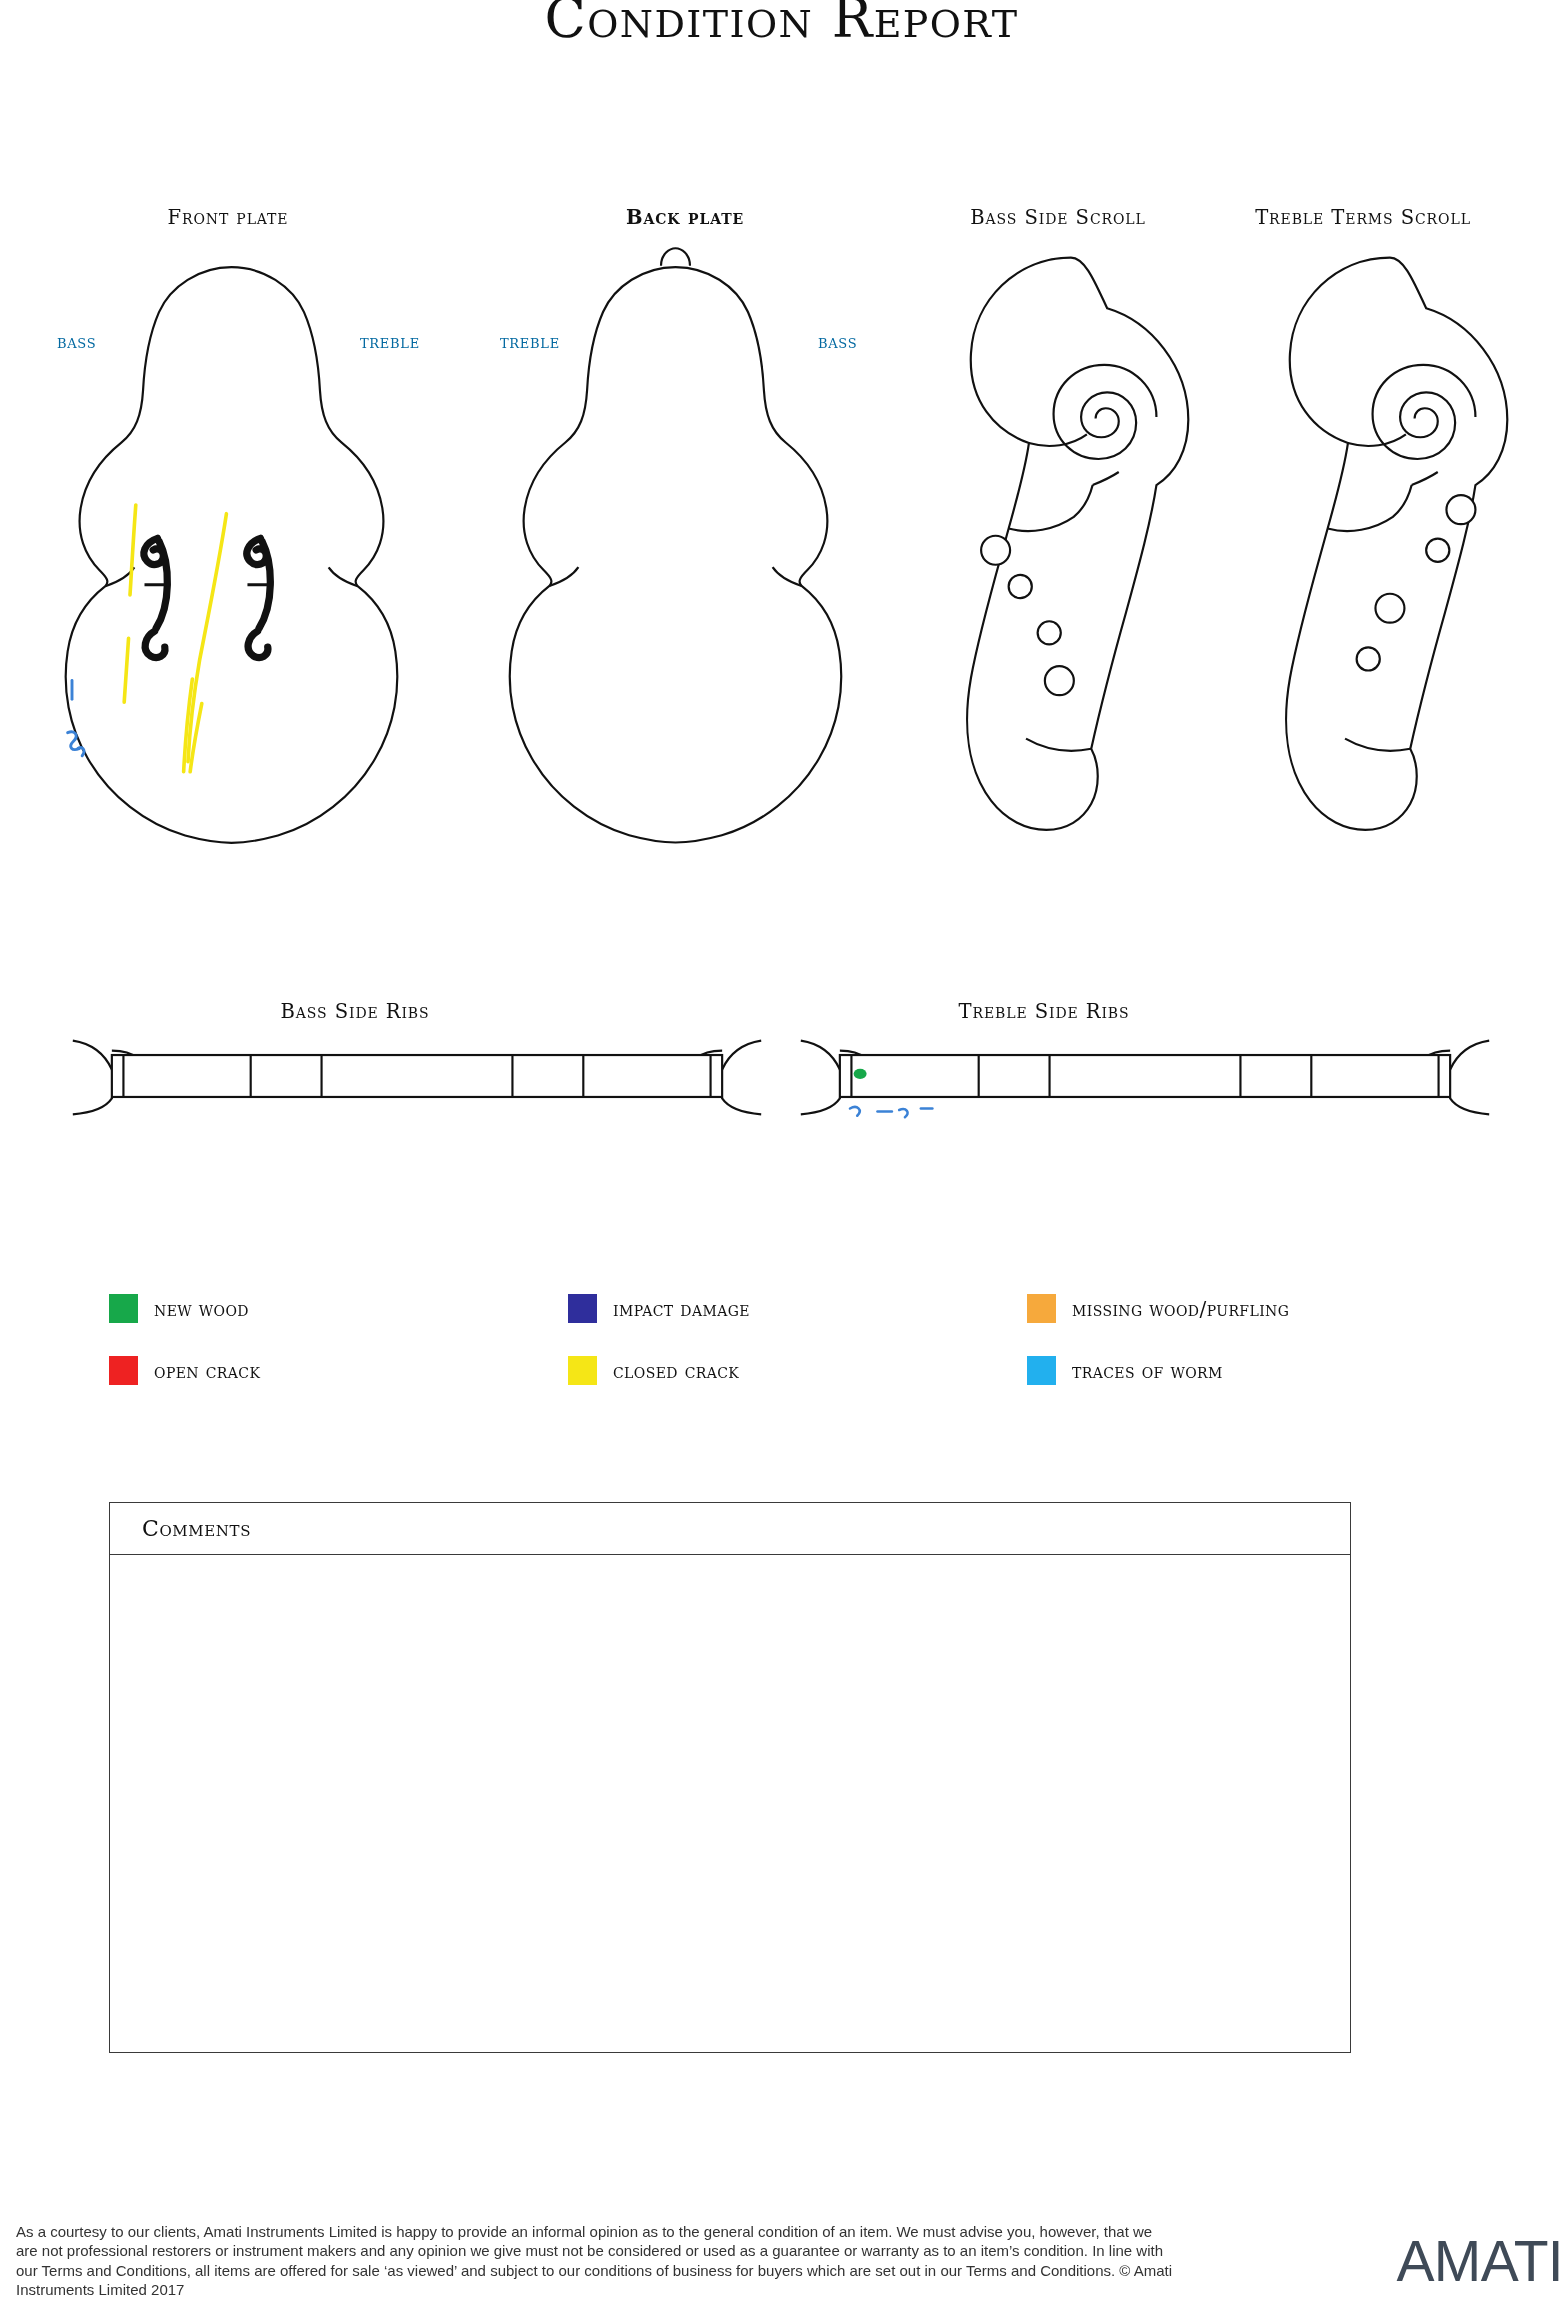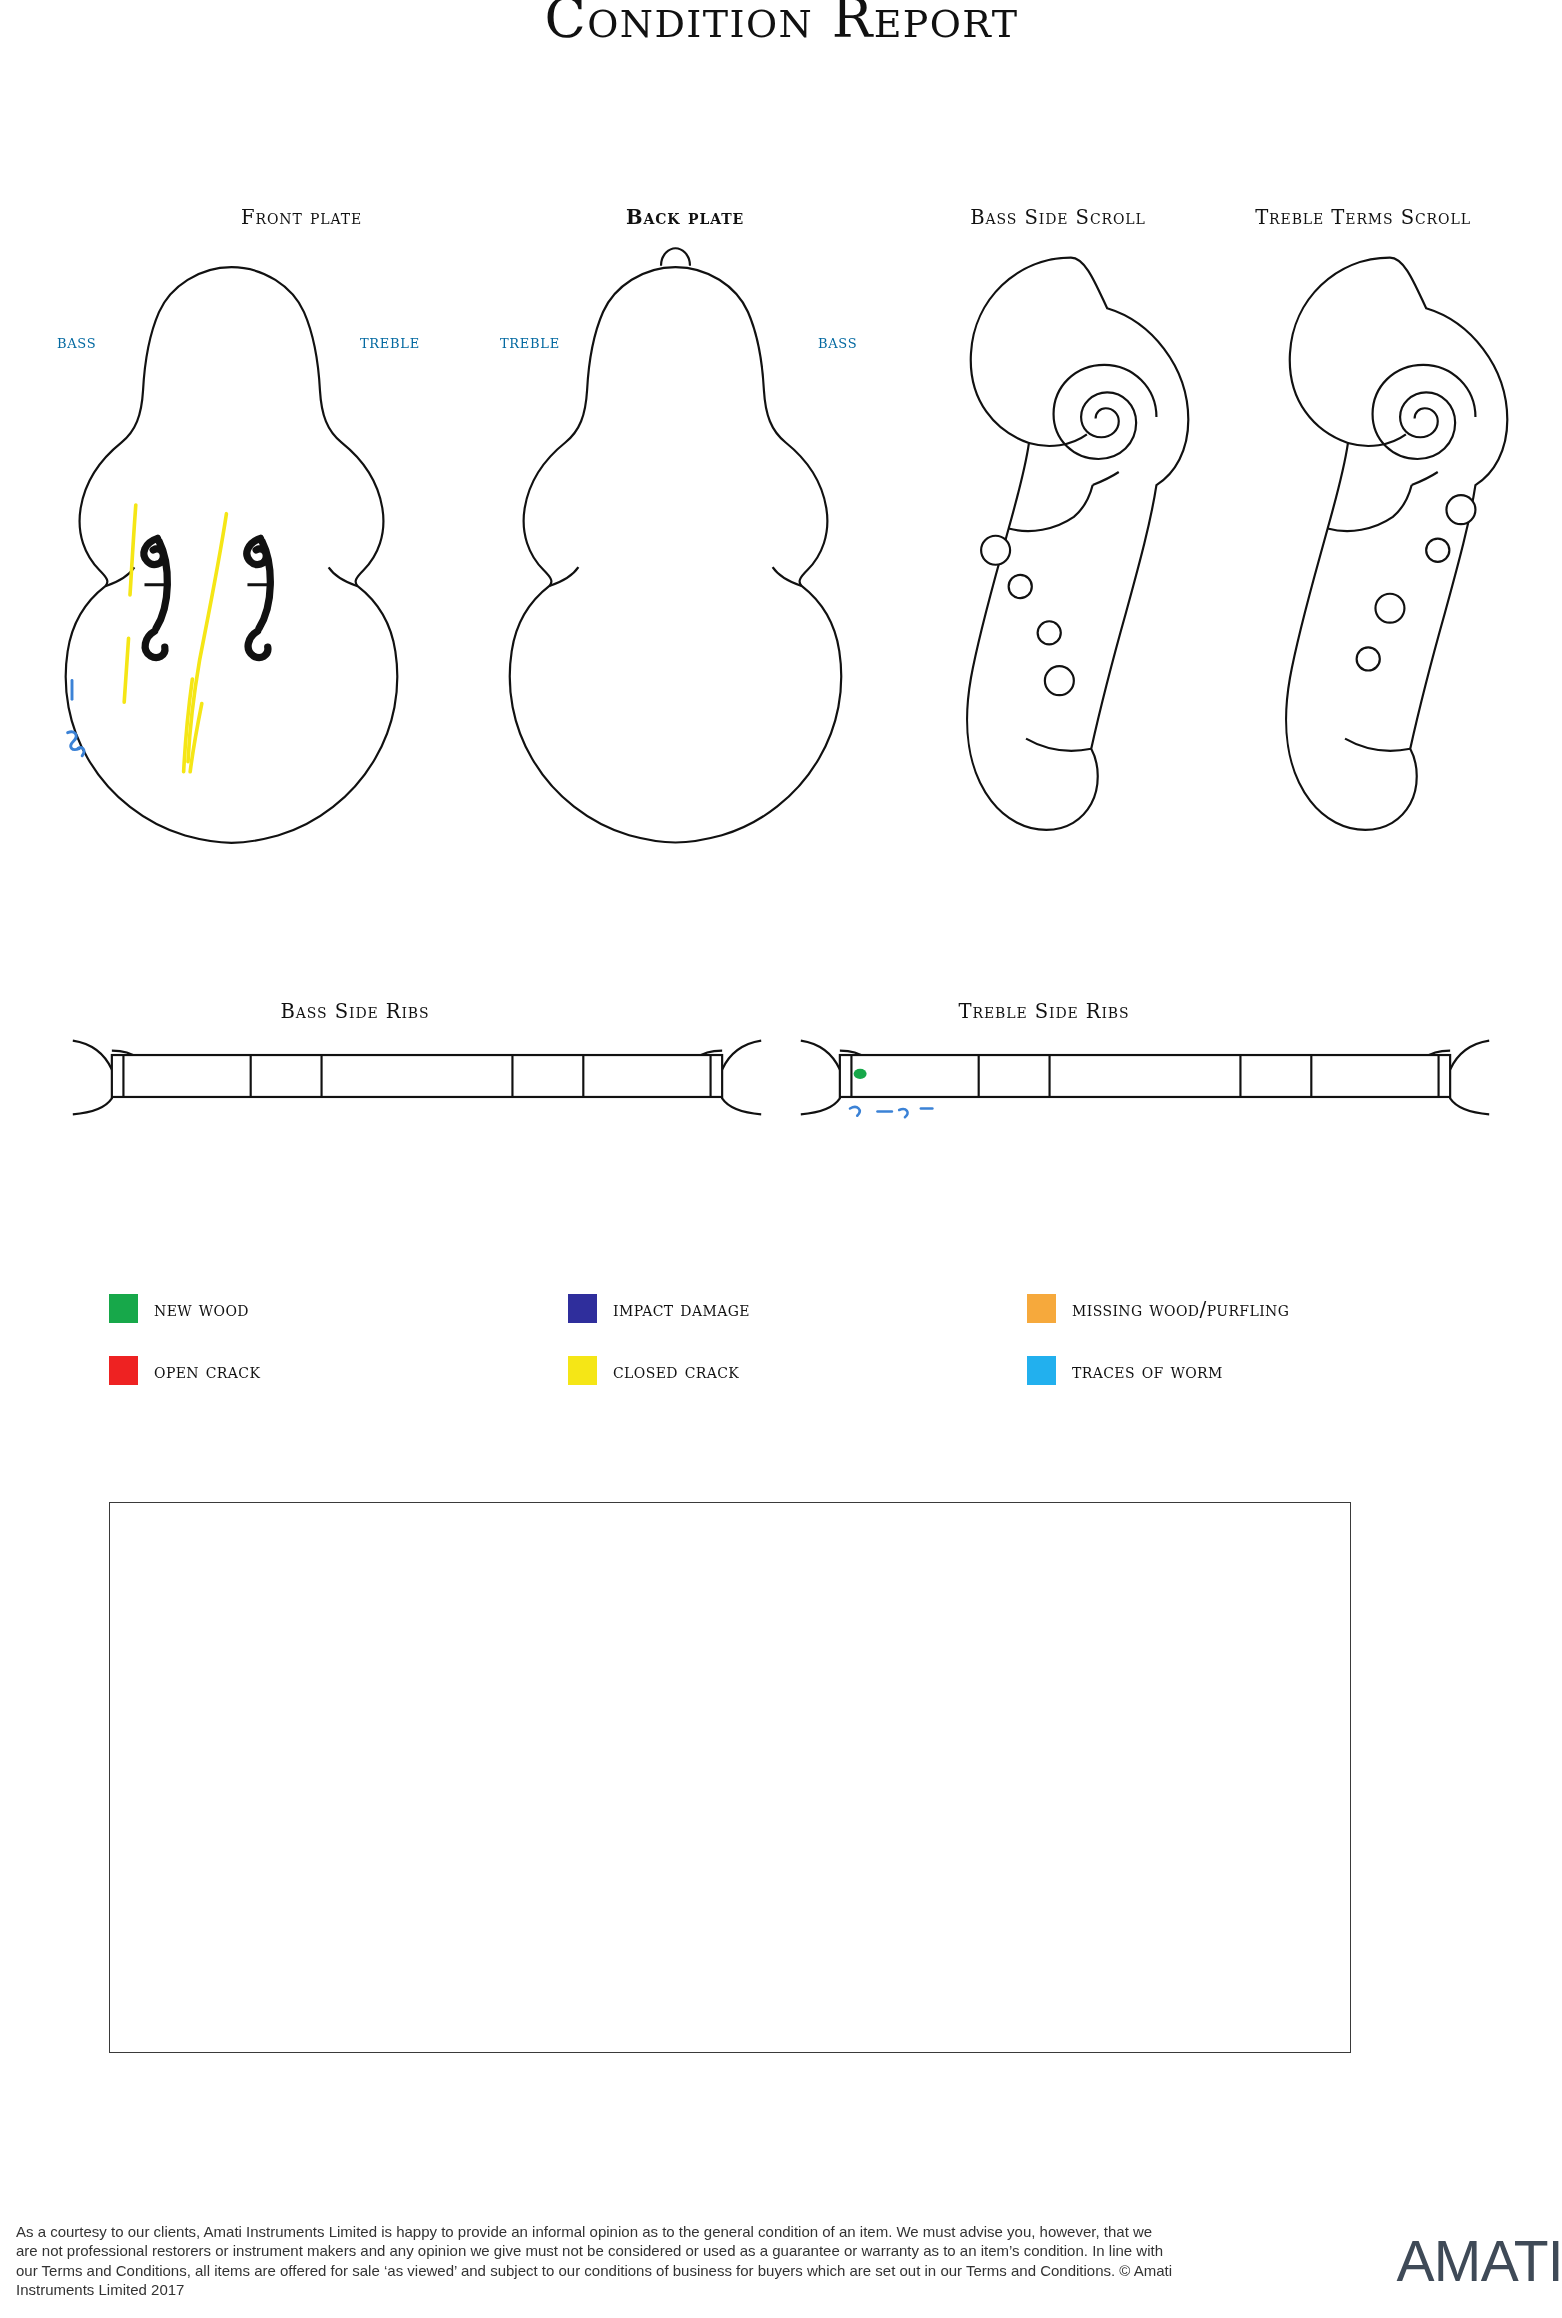--- a/index.html
+++ b/index.html
@@ -150,21 +150,21 @@
     letter-spacing: -0.7px;
     color: #3f4a57;
     font-weight: 400;
   }
 </style>
 </head>
 <body>
 
 <div class="page-title">Condition Report</div>
 
-<div class="caption" style="left:94px; top:206px; width:268px;text-align:right;">Front plate</div>
+<div class="caption" style="left:94px; top:206px; width:268px;">Front plate</div>
 <div class="caption" style="left:551px; top:206px; width:268px;font-weight:bold;">Back plate</div>
 <div class="caption" style="left:935px; top:206px; width:246px;">Bass Side Scroll</div>
 <div class="caption" style="left:1218px; top:206px; width:290px;">Treble Terms Scroll</div>
 
 <div class="side-label" style="left:57px; top:336px;">BASS</div>
 <div class="side-label" style="left:360px; top:336px;">TREBLE</div>
 <div class="side-label" style="left:500px; top:336px;">TREBLE</div>
 <div class="side-label" style="left:818px; top:336px;">BASS</div>
 
 <div class="diagram" style="left:43px; top:254px;">
@@ -423,18 +423,21 @@
       <span class="legend-label">closed crack</span>
     </div>
     <div class="legend-item">
       <span class="swatch" style="background:#22b0ee"></span>
       <span class="legend-label">traces of worm</span>
     </div>
   </div>
 </div>
 
 <div class="comments-box">
+  <div class="comments-header">
+    <span class="comments-title">Comments</span>
+  </div>
   <textarea class="comments-body" placeholder="" style=""></textarea>
 </div>
 
 <div class="footer-text">As a courtesy to our clients, Amati Instruments Limited is happy to provide an informal opinion as to the general condition of an item. We must advise you, however, that we are not professional restorers or instrument makers and any opinion we give must not be considered or used as a guarantee or warranty as to an item’s condition. In line with our Terms and Conditions, all items are offered for sale ‘as viewed’ and subject to our conditions of business for buyers which are set out in our Terms and Conditions. © Amati Instruments Limited 2017</div>
 <div class="brand">AMATI</div>
 
 
 </body></html>

